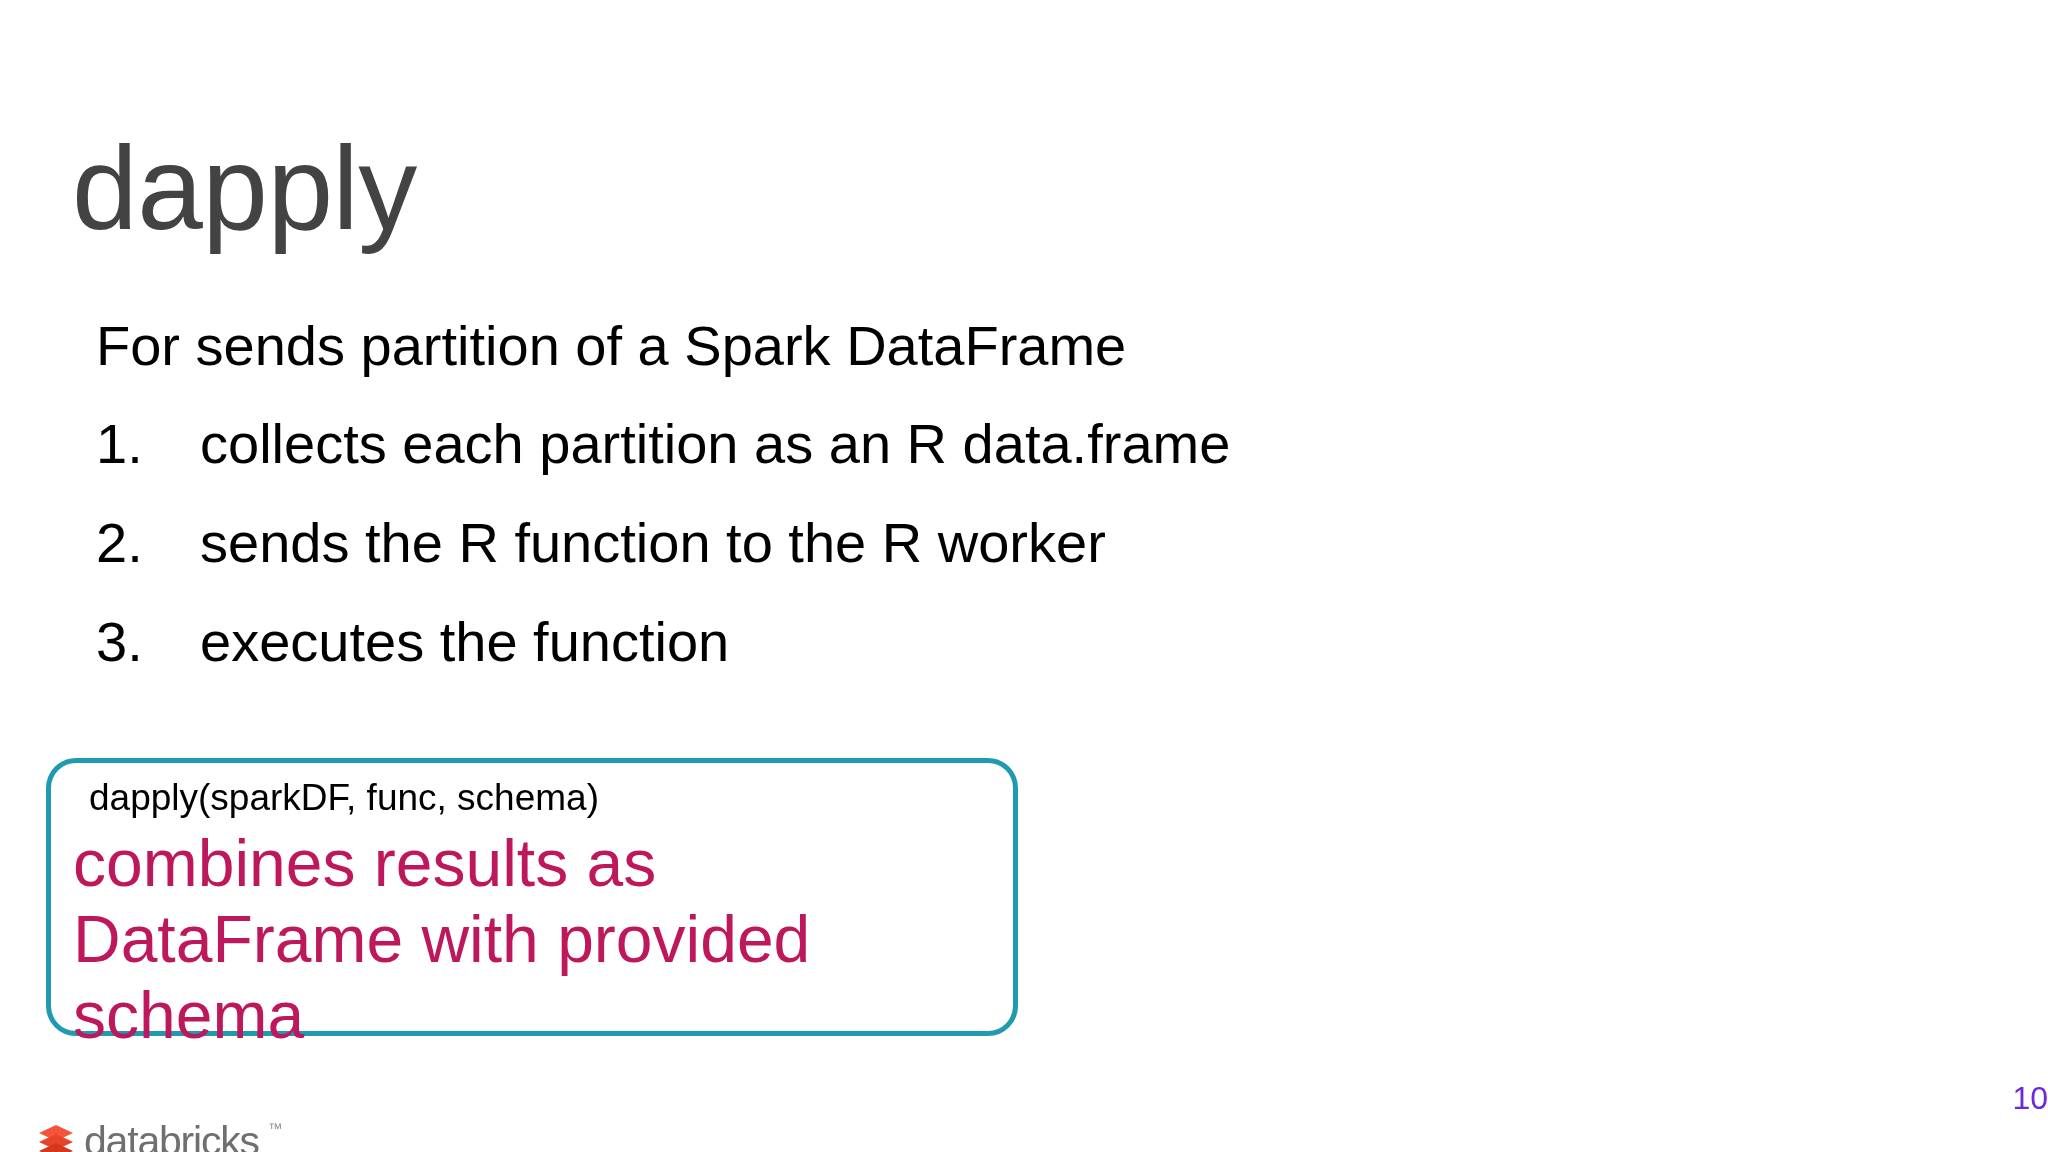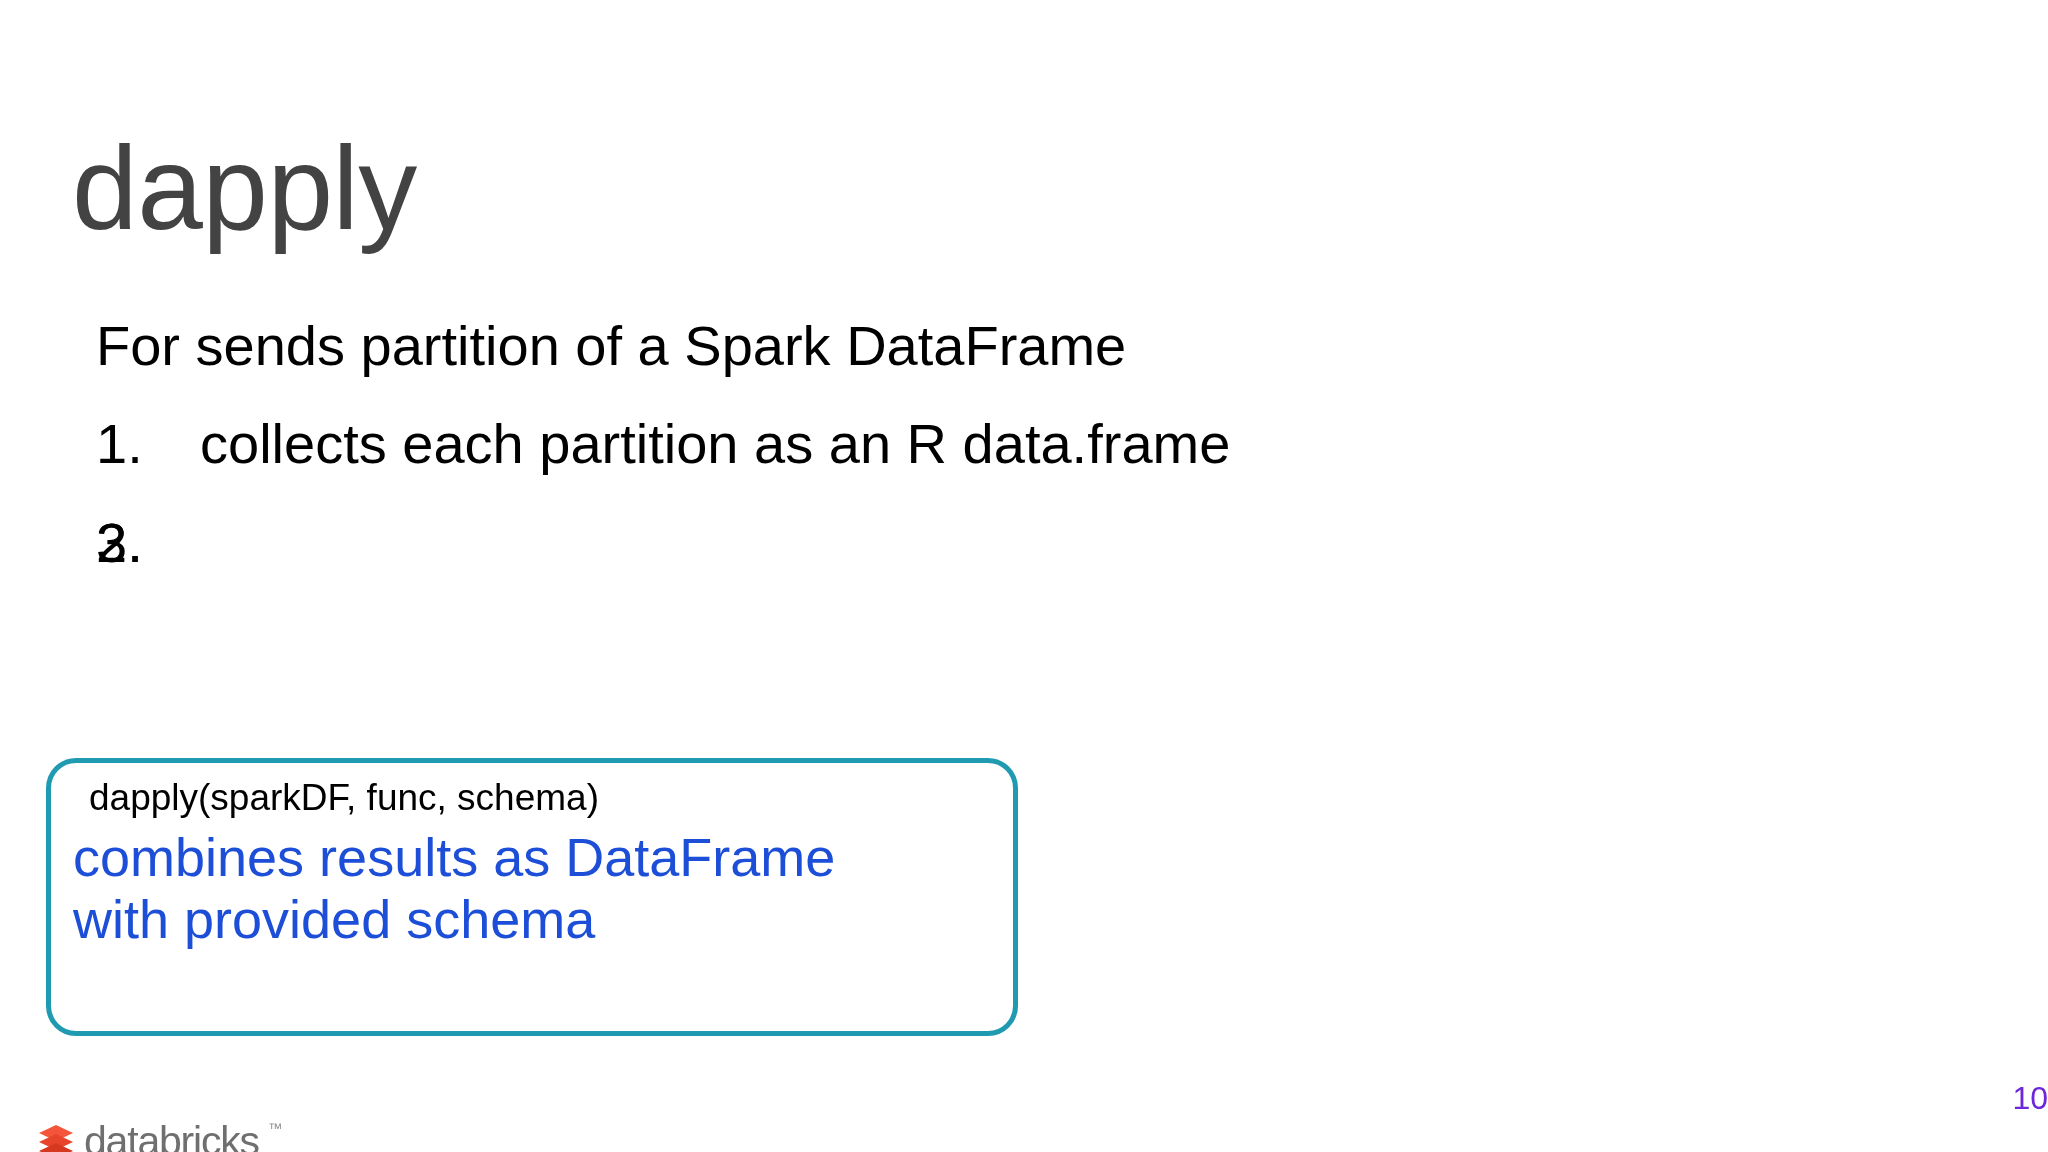--- a/index.html
+++ b/index.html
@@ -98,23 +98,23 @@
     white-space: nowrap;
   }
   .callout-sig {
     font-size: 37px;
     line-height: 1.0;
     color: #000000;
     margin-bottom: 10px;
     margin-left: 16px;
   }
   .callout-desc {
-    font-size: 54px;
+    font-size: 66px;
     line-height: 1.15;
-    color: #1d4ed8;
+    color: #be185d;
     white-space: normal;
   }
   
   .callout-left .callout-inner { width: 800px; }
   .callout-right .callout-inner { width: 880px; }
 
   
   .logo {
     position: absolute;
     left: 36px;
@@ -164,23 +164,25 @@
 
     <p class="lead-line">For sends partition of a Spark DataFrame</p>
 
     <ol class="steps">
       <li>
         <span class="num">1.</span>
         <span>collects each partition as an R data.frame</span>
       </li>
       <li>
         <span class="num">2.</span>
+        <span>sends the R function to the R worker</span>
       </li>
       <li>
         <span class="num">3.</span>
+        <span>executes the function</span>
       </li>
     </ol>
 
   </div>
 
   <div class="callout callout-left">
     <div class="callout-inner">
       <div class="callout-sig">dapply(sparkDF, func, schema)</div>
       <div class="callout-desc">combines results as DataFrame with provided schema</div>
     </div>

